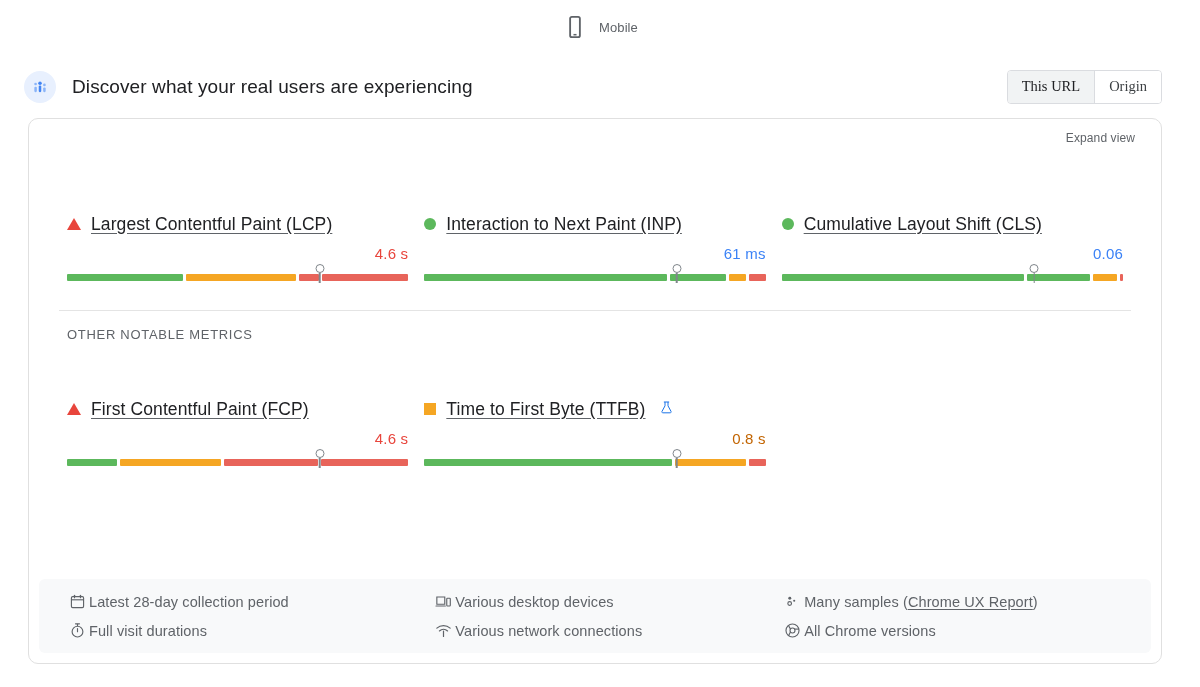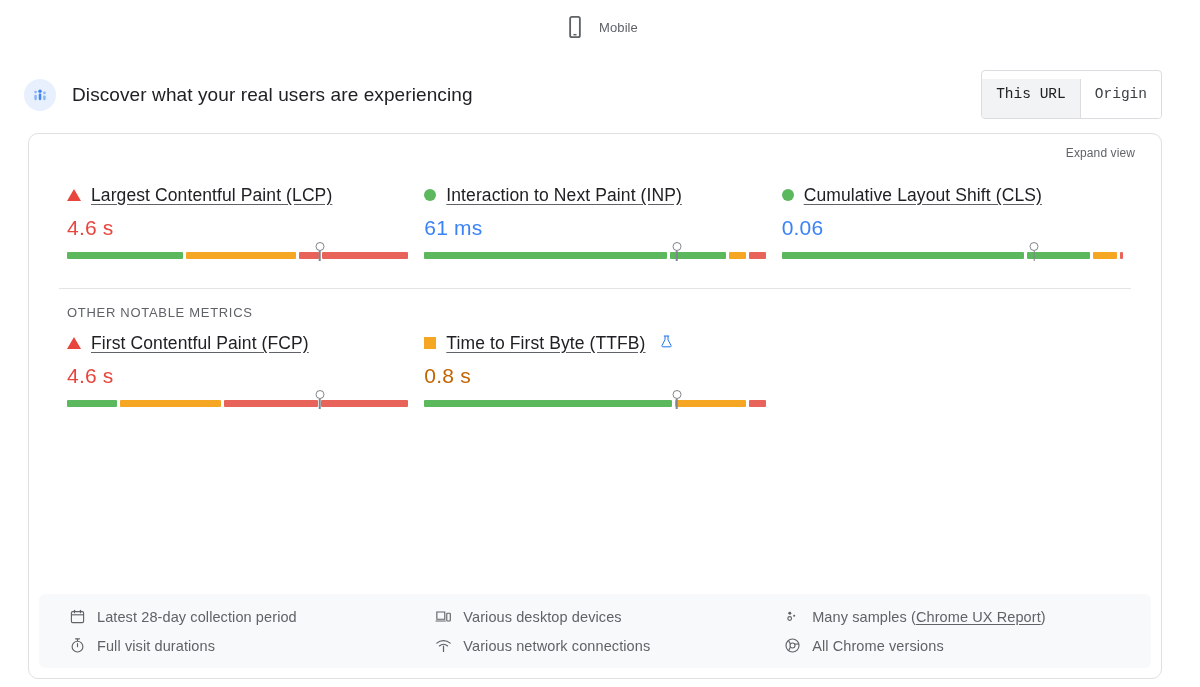--- a/index.html
+++ b/index.html
@@ -60,29 +60,28 @@
   .spacer { flex: 1 1 auto; }
 
   .seg {
     display: flex;
     border: 1px solid #dadce0;
     border-radius: 4px;
     overflow: hidden;
     background: #fff;
   }
   .seg-btn {
-    font-family: Liberation Mono, monospace;
+    font-family: Liberation Serif, serif;
     font-size: 14.5px;
     color: #3c4043;
     background: #fff;
     border: 0;
-    padding: 7px 14px 16px;
+    padding: 7px 14px 8px;
     cursor: pointer;
     white-space: nowrap;
-    margin-top: 8px;
   }
   .seg-btn.selected { background: #f1f3f4; color: #202124; }
   .seg-btn + .seg-btn { border-left: 1px solid #dadce0; }
 
   
   .card {
     margin: 0 38px 0 28px;
     border: 1px solid #e0e0e0;
     border-radius: 10px;
     background: #fff;
@@ -120,21 +119,21 @@
 
   
   .metrics {
     display: grid;
     grid-template-columns: repeat(3, 1fr);
     padding: 22px 30px 0 30px;
     column-gap: 0;
   }
   .metrics.other { padding-top: 10px; }
 
-  .metric { padding: 0 8px; }
+  .metric { padding: 0 8px; margin-top: 44px; }
   .metric.empty { visibility: hidden; }
 
   .metric-head {
     display: flex; align-items: center; gap: 10px;
     height: 26px;
   }
   .marker { flex: none; }
   .marker.tri {
     width: 0; height: 0;
     border-left: 7px solid transparent;
@@ -152,22 +151,22 @@
     font-size: 17.5px; color: #202124;
     text-decoration: underline;
     text-decoration-color: #5f6368;
     text-underline-offset: 3px;
     cursor: pointer;
     letter-spacing: .1px;
   }
   .flask-icon { margin-left: 3px; vertical-align: -3px; }
 
   .metric-value {
-    text-align: left;
-    font-size: 21px;
+    text-align: right;
+    font-size: 15px;
     padding: 8px 0 6px 0;
     letter-spacing: .2px;
   }
   .v-red { color: #e8453c; }
   .v-green { color: #3b82f6; }
   .v-orange { color: #c26401; }
 
   
   .bar-wrap { position: relative; height: 16px; }
   .bar {
@@ -215,21 +214,21 @@
     position: absolute;
     left: 10px; right: 10px; bottom: 10px;
     background: #f8f9fa;
     border-radius: 6px;
     display: grid;
     grid-template-columns: 1.05fr 1fr 1fr;
     padding: 14px 18px 14px 30px;
     row-gap: 12px;
   }
   .meta-item {
-    display: flex; align-items: center; gap: 11px;
+    display: flex; align-items: center; gap: 3px;
     font-size: 14.5px; color: #5f6368;
     letter-spacing: .1px;
   }
   .meta-icon { flex: none; width: 17px; height: 17px; }
   .meta-link {
     text-decoration: underline;
     text-underline-offset: 2px;
     color: #5f6368;
     cursor: pointer;
   }

